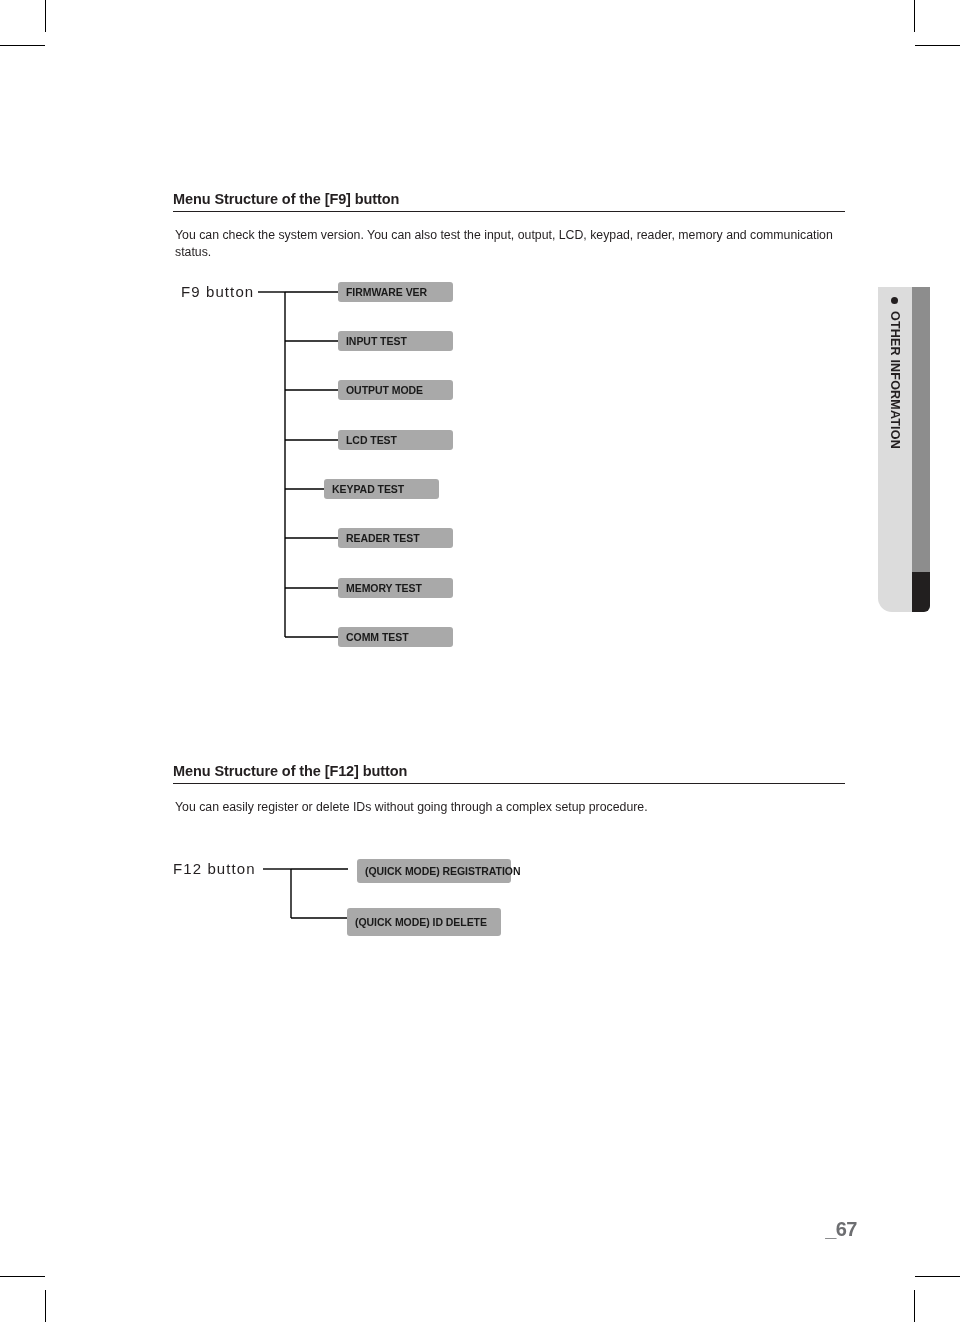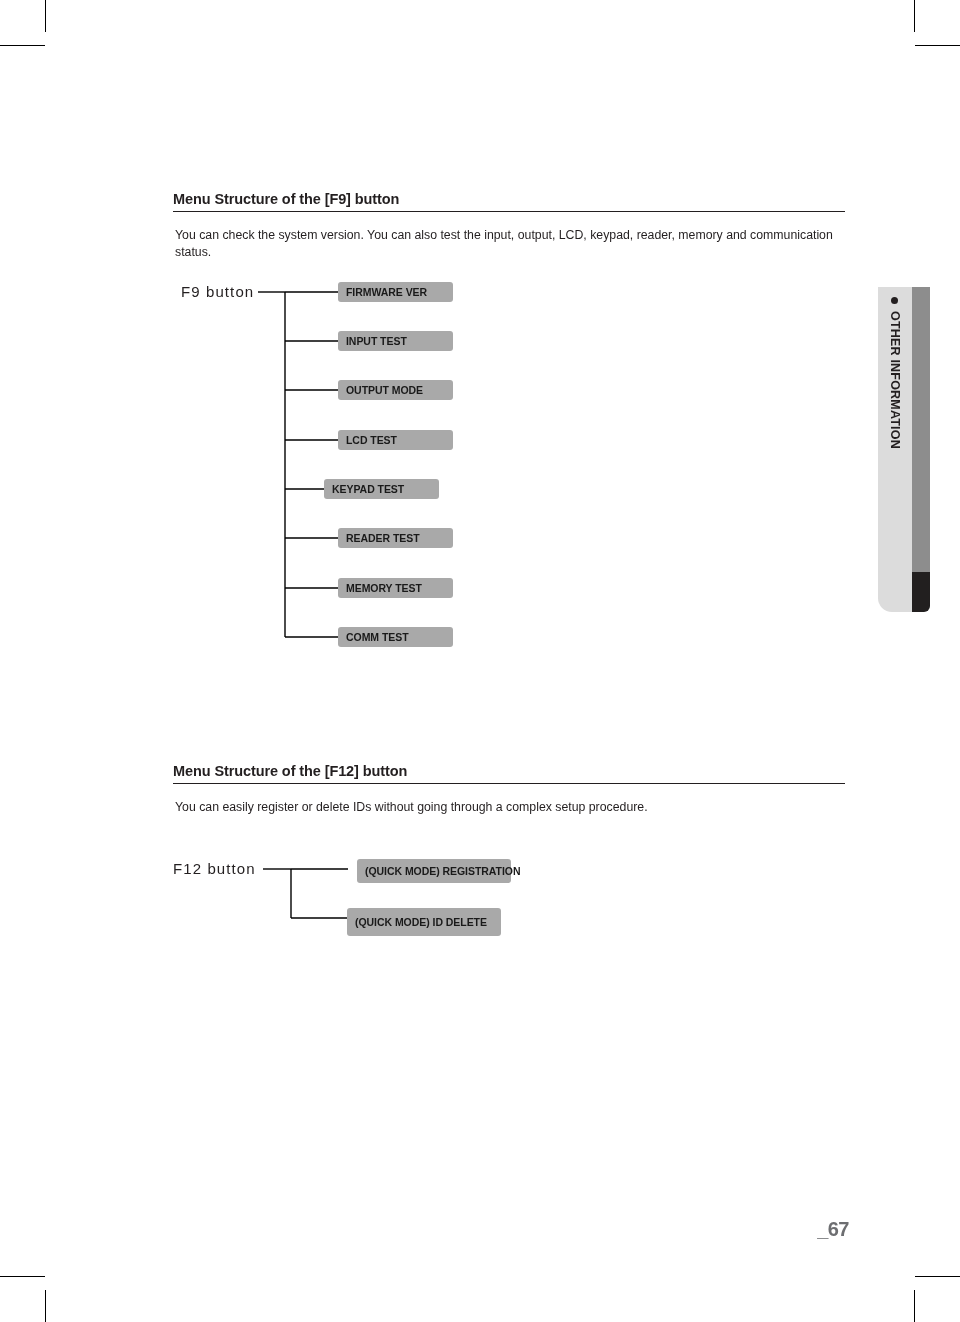--- a/index.html
+++ b/index.html
@@ -151,21 +151,21 @@
     font-size: 10.5px;
     font-weight: bold;
     letter-spacing: -0.05px;
     color: #1a1a1a;
     white-space: nowrap;
   }
 
   
   .page-number {
     position: absolute;
-    left: 4px;
+    left: 12px;
     top: 1218px;
     width: 845px;
     text-align: right;
     font-size: 20px;
     font-weight: bold;
     color: #6d6e71;
     letter-spacing: -0.5px;
   }
 </style>
 </head>

